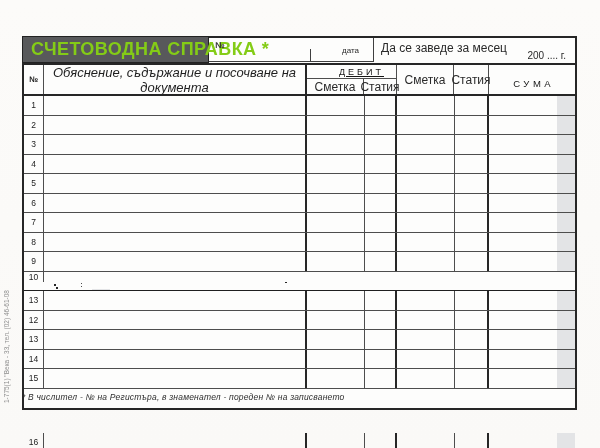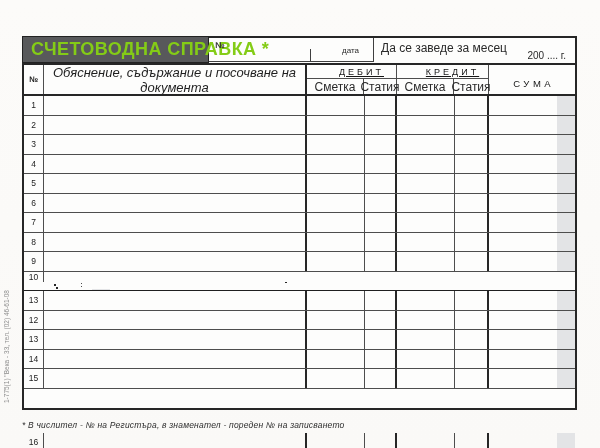--- a/index.html
+++ b/index.html
@@ -81,21 +81,21 @@
   .c.desc { width:263px; border-right:2px solid #262626; }
   .c.ds   { width:58px; border-right:1px solid #4d4d4d; }
   .c.dst  { width:32px; border-right:2px solid #262626; }
   .c.cs   { width:58px; border-right:1px solid #4d4d4d; }
   .c.cst  { width:34px; border-right:2px solid #262626; }
   .c.suma { width:86px; position:relative; }
   .c.suma .stripe { position:absolute; right:0; top:0; bottom:0; width:18px; background:#e3e4e6; }
 
   
   .footnote {
-    position:absolute; left:22px; top:420px;
+    position:absolute; left:22px; top:392px;
     font-size:8.5px; font-style:italic; color:#2d2d2d; letter-spacing:0.2px;
   }
   .print-info {
     position:absolute; left:3px; top:253px; height:150px;
     writing-mode:vertical-rl; transform:rotate(180deg);
     font-size:6.5px; color:#8d8d8d; white-space:nowrap;
   }
 </style>
 </head>
 <body>
@@ -124,21 +124,20 @@
       <div class="cell ch-num">№</div>
       <div class="cell ch-desc">Обяснение, съдържание и посочване на документа</div>
       <div class="cell group g-debit">
         <div class="glabel">ДЕБИТ</div>
         <div class="subs">
           <div class="sub">Сметка</div>
           <div class="sub">Статия</div>
         </div>
       </div>
       <div class="cell group g-credit">
-        <div class="glabel">КРЕДИТ</div>
         <div class="subs">
           <div class="sub">Сметка</div>
           <div class="sub">Статия</div>
         </div>
       </div>
       <div class="cell ch-suma">СУМА</div>
     </div>
 
     <div class="hline-thick2"></div>
 

